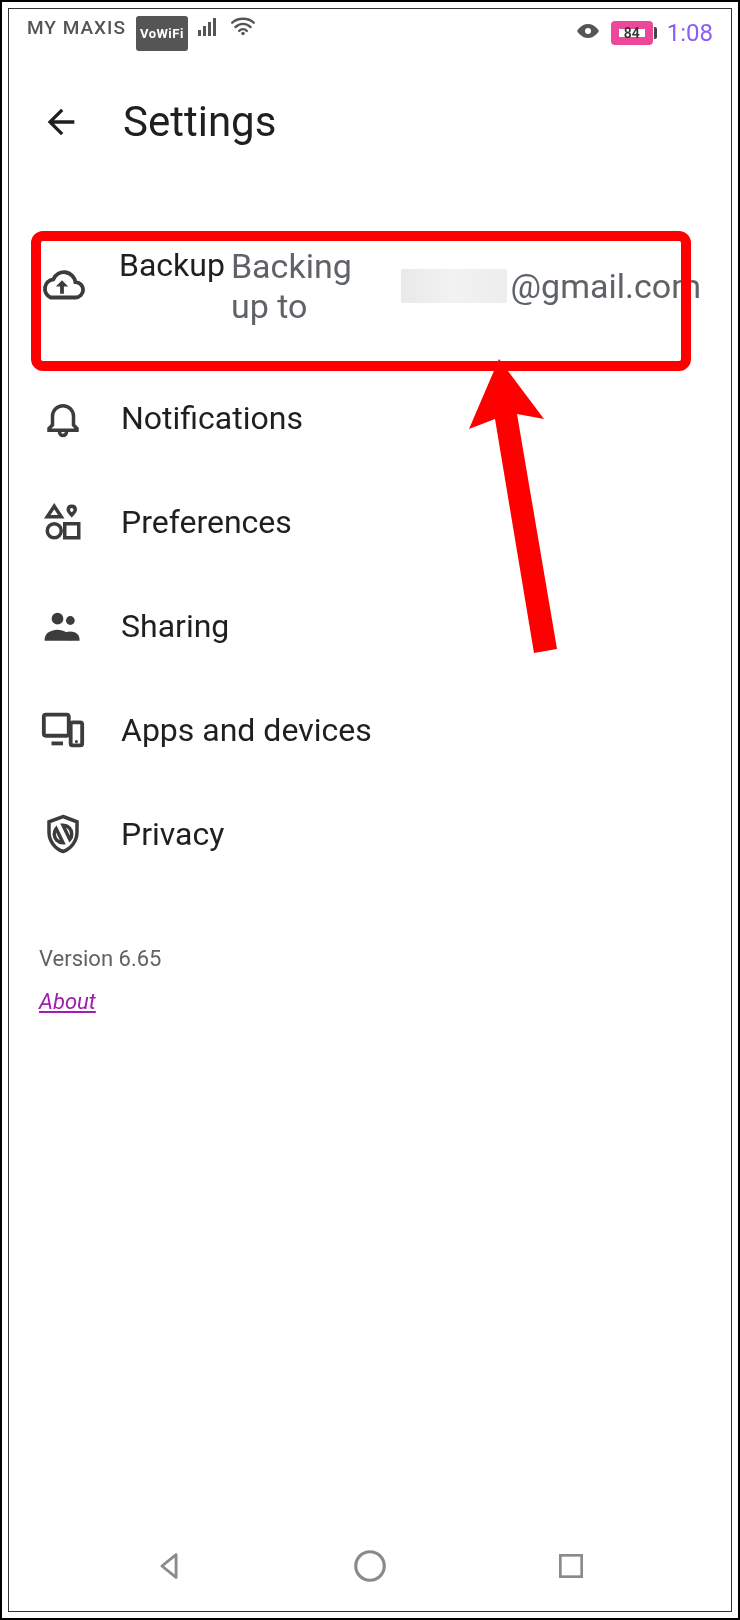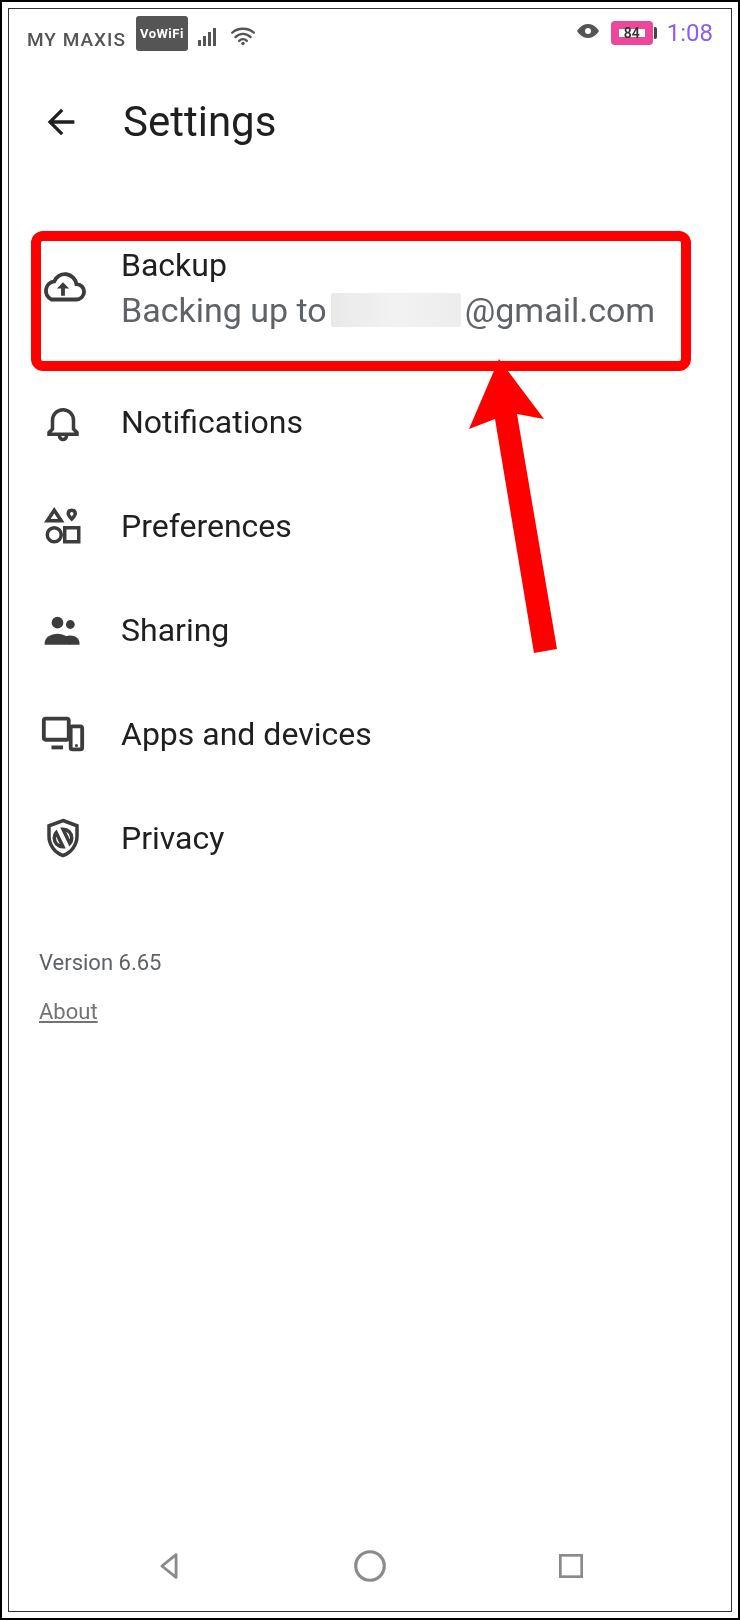--- a/index.html
+++ b/index.html
@@ -20,21 +20,21 @@
 
   
   .statusbar {
     height: 48px;
     display: flex;
     align-items: center;
     padding: 0 18px;
     color: #444;
     font-size: 20px;
   }
-  .sb-left { display: flex; align-items: flex-end; gap: 10px; }
+  .sb-left { display: flex; align-items: flex-start; gap: 10px; }
   .sb-carrier { letter-spacing: 1px; font-weight: 500; font-size: 19px; color:#555;}
   .vowifi {
     background: #555; color:#fff; font-size: 13px; font-weight:700;
     padding: 10px 4px; border-radius: 3px; letter-spacing:0.5px;
   }
   .sb-right { margin-left: auto; display: flex; align-items: center; gap: 10px; }
   .battery {
     display:inline-flex; align-items:center;
   }
   .battery-body {
@@ -56,21 +56,21 @@
 
   
   .list { padding-top: 30px; }
   .item {
     display:flex; align-items:center;
     padding: 28px 30px;
     gap: 34px;
     min-height: 96px;
   }
   .item .icon { width:48px; height:48px; display:flex; align-items:center; justify-content:center; color:#3c3c3c;}
-  .item .texts { display:flex; flex-direction:column; gap:6px; }
+  .item .texts { display:flex; flex-direction:row; gap:6px; }
   .item .label { font-size: 32px; color:#1f1f1f; }
   .item .sub { font-size: 34px; color:#5f6368; display:flex; align-items:center; }
   .redacted {
     display:inline-block; width:130px; height:34px;
     background: linear-gradient(90deg,#e9e9e9 0%, #f2f2f2 50%, #ededed 100%);
     margin: 0 4px; border-radius:2px;
   }
 
   
   .highlight {
@@ -83,23 +83,24 @@
   }
 
   
   .footer-info {
     padding: 60px 30px 0 30px;
     color:#5f6368;
     font-size: 22px;
   }
   .footer-info .about {
     text-decoration: underline;
-    margin-top: 24px;
+    margin-top: 18px;
     display:inline-block;
-    color:#737373;
+    color:#a21caf;
+    font-style:italic;
   }
 
   
   .navbar {
     position:absolute;
     bottom:0; left:0; right:0;
     height:90px;
     display:flex; align-items:center; justify-content:space-around;
     padding: 0 60px;
   }

